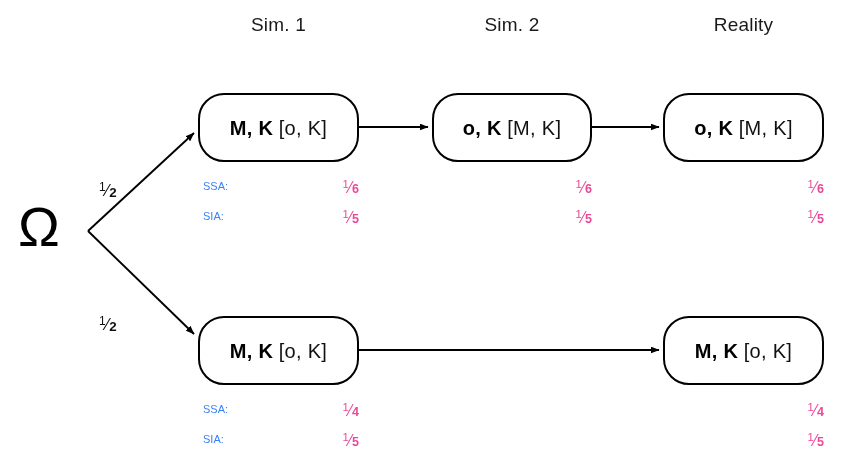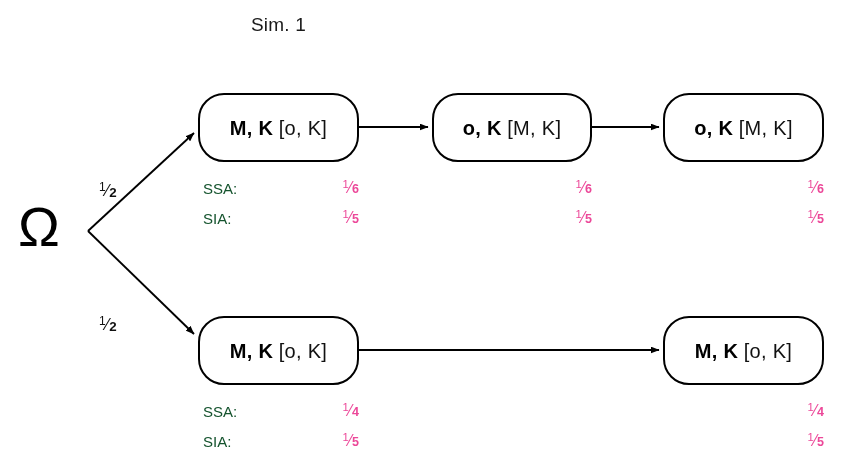--- a/index.html
+++ b/index.html
@@ -54,22 +54,22 @@
     font-weight: 700;
     letter-spacing: 0.3px;
   }
   .node-text .weak {
     font-weight: 400;
     color: #111111;
     letter-spacing: 0.3px;
   }
   .metric-label {
     position: absolute;
-    font-size: 15px;
-    color: #14532d;
+    font-size: 11px;
+    color: #3b82f6;
     white-space: nowrap;
   }
   .metric-value {
     position: absolute;
     font-size: 16px;
     color: #ec4899;
     white-space: nowrap;
     text-align: right;
   }
   .branch-prob {
@@ -132,20 +132,22 @@
     <g>
       <line x1="592" y1="127" x2="659" y2="127" stroke="#000000" stroke-width="1.9" marker-end="url(#arrowhead)"></line>
     </g>
 
     <g>
       <line x1="359" y1="350" x2="659" y2="350" stroke="#000000" stroke-width="1.9" marker-end="url(#arrowhead)"></line>
     </g>
   </svg>
 
   <div class="col-header" style="left:198px; top:14px; width:161px;">Sim. 1</div>
+  <div class="col-header" style="left:432px; top:14px; width:160px;">Sim. 2</div>
+  <div class="col-header" style="left:663px; top:14px; width:161px;">Reality</div>
 
   <div class="root-symbol" style="left:18px; top:199px;">Ω</div>
 
   <div class="branch-prob" style="left:99px; top:148px;">
     <span class="frac"><span class="num">1</span><span class="sl">⁄</span><span class="den">2</span></span>
   </div>
   <div class="branch-prob" style="left:99px; top:282px;">
     <span class="frac"><span class="num">1</span><span class="sl">⁄</span><span class="den">2</span></span>
   </div>
 

